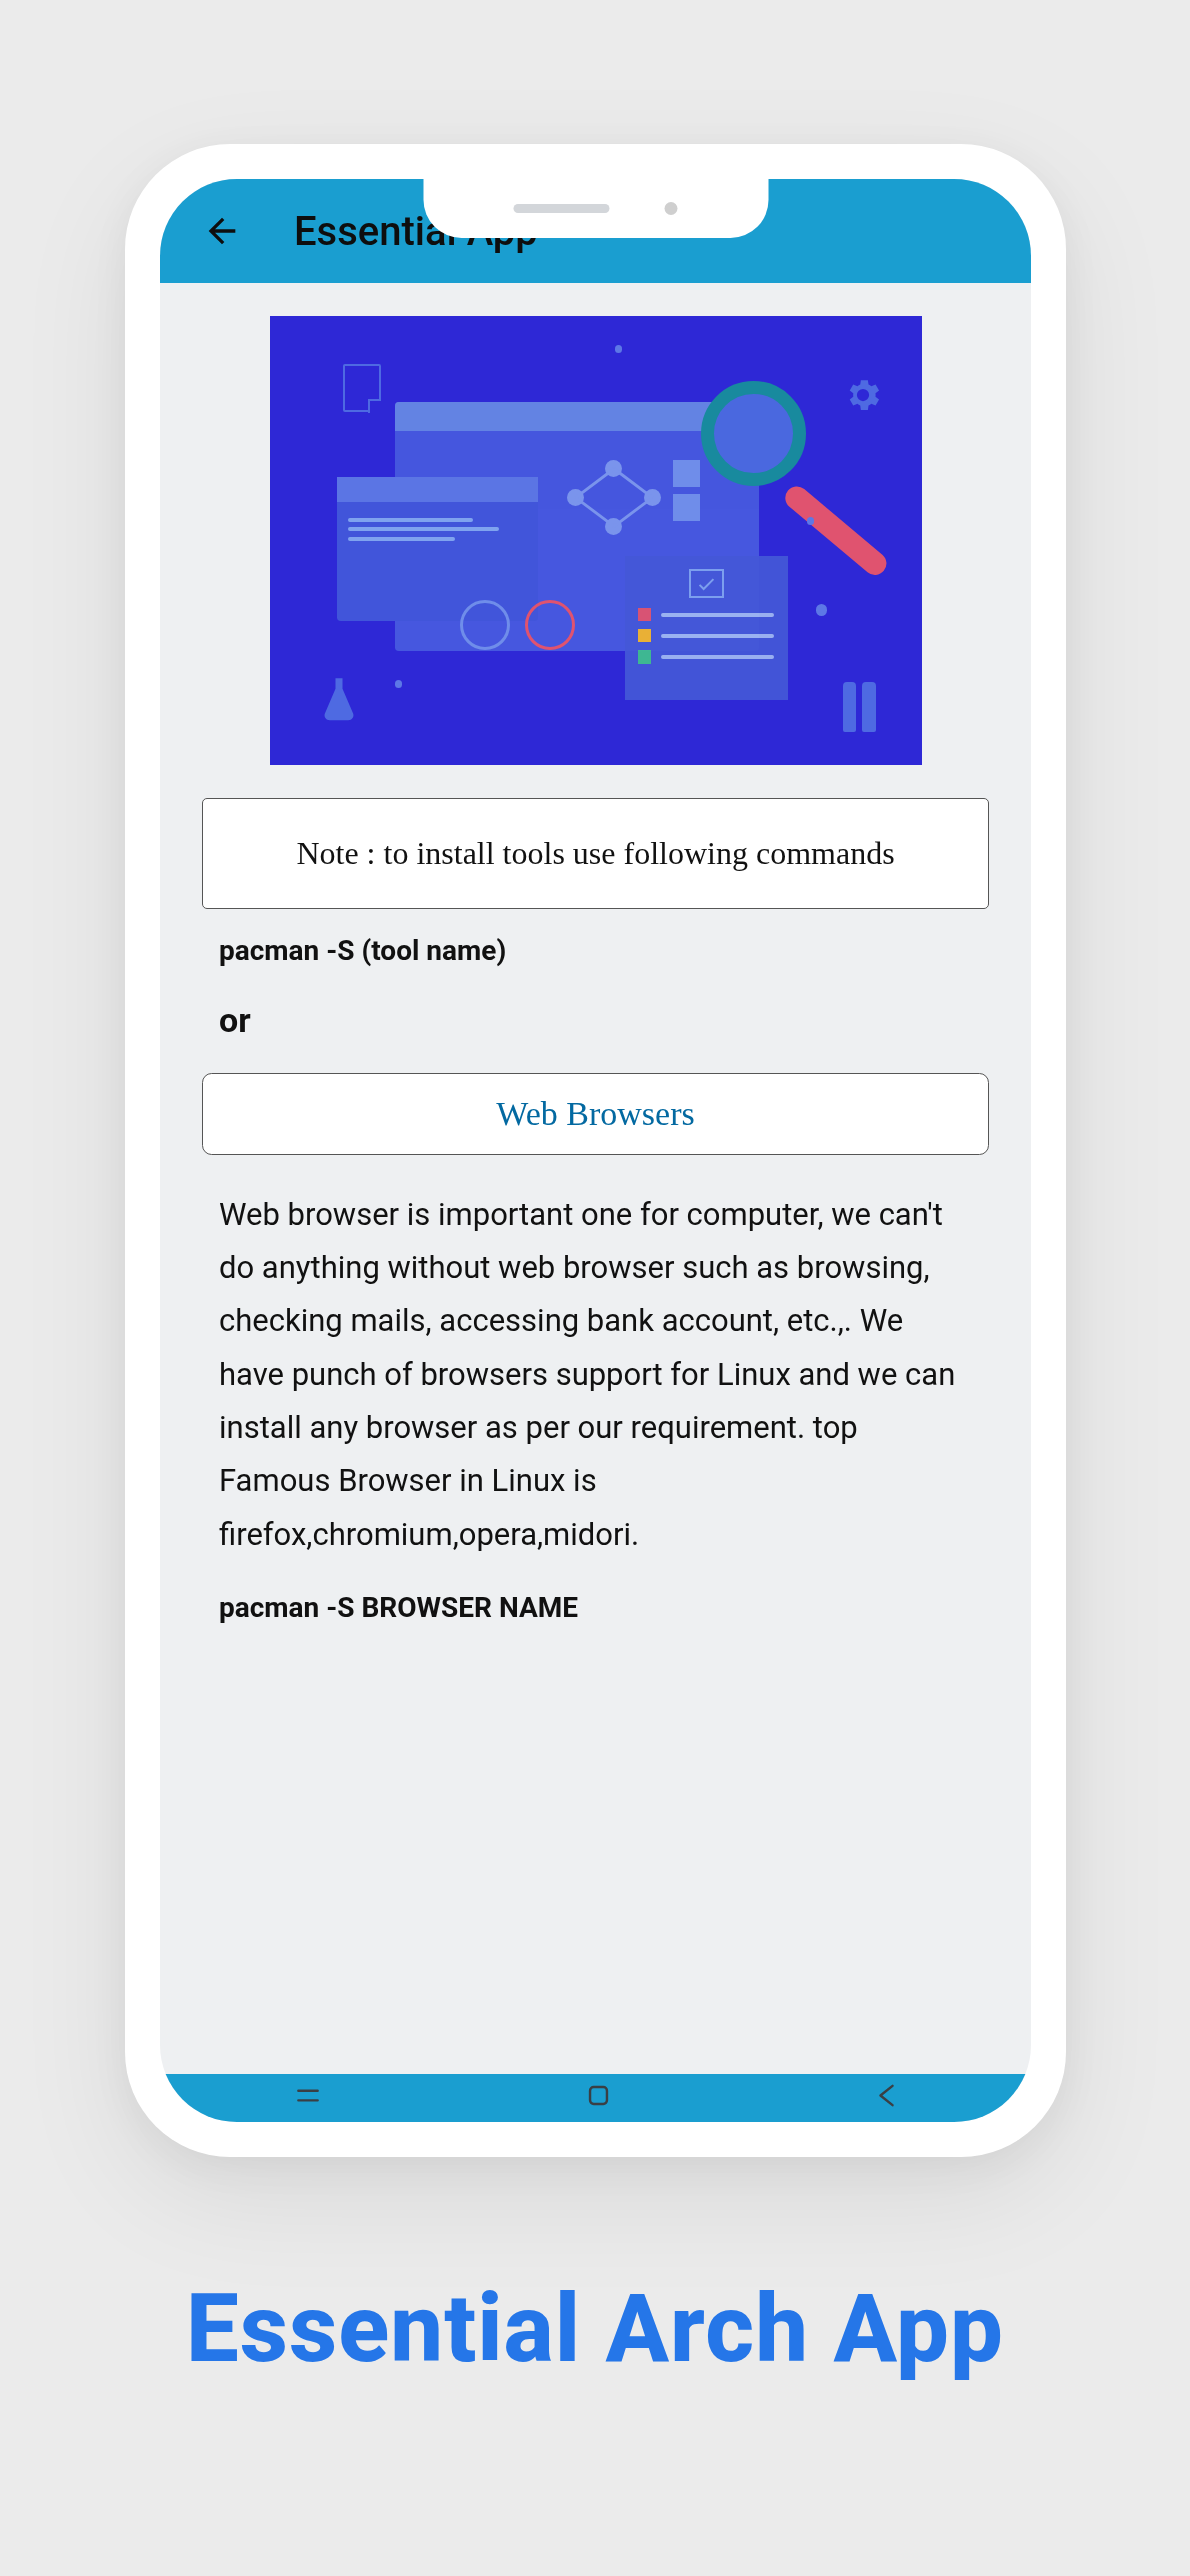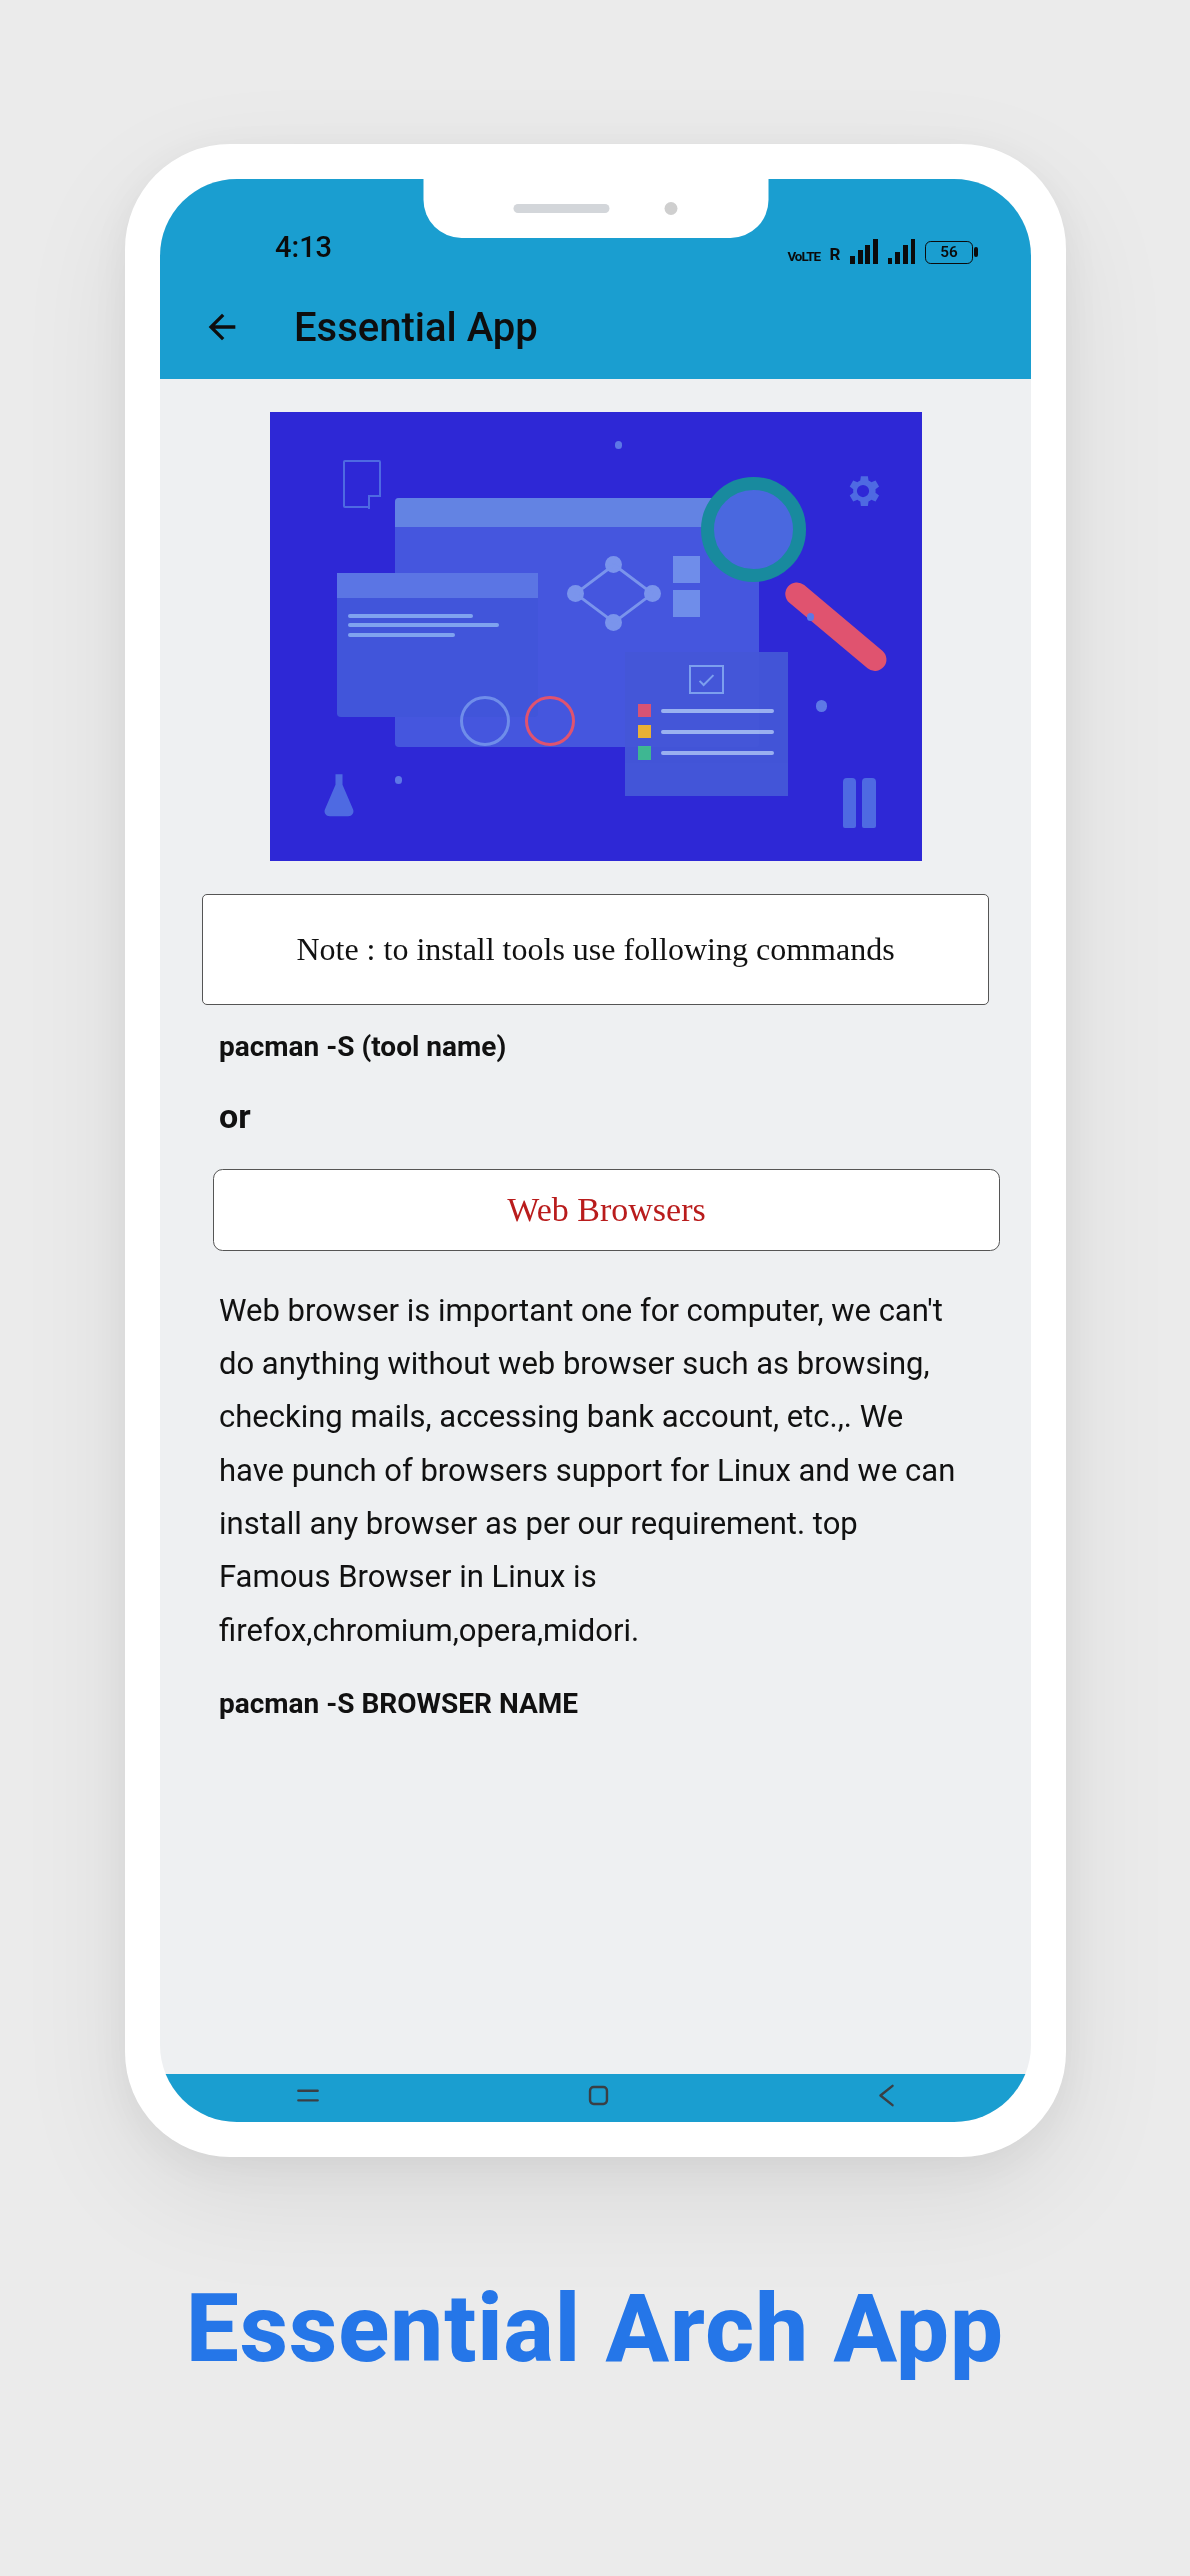--- a/index.html
+++ b/index.html
@@ -115,22 +115,22 @@
   .or-line { font-size: 34px; font-weight: 700; margin: 33px 0 33px 17px; }
   .section-box {
     width: 100%;
     border: 1.9px solid #555;
     border-radius: 9.6px;
     background: #ffffff;
     padding: 21px 29px;
     font-family: Georgia, 'Times New Roman', serif;
     font-size: 34px;
     text-align: center;
-    color:#b91c1c;
-    margin: 33px 0 25px 11px;
+    color:#0369a1;
+    margin: 33px 0 25px 0;
   }
   .para {
     font-size: 31px;
     line-height: 1.72;
     color:#111;
     padding: 7.7px 17px 17px 17px;
   }
   .bottom-strip {
     position:absolute; left:0; right:0; bottom:0; height:48px; background:#1a9ed0;
   }
@@ -181,42 +181,20 @@
 </head>
 <body>
 
 <div class="phone-frame">
   <div class="screen">
     <div class="notch">
       <div class="notch-bar"></div>
       <div class="notch-dot"></div>
     </div>
 
-    <div class="status-bar">
-      <span>4:13</span>
-      <div class="status-right">
-        <span style="font-size:13.4px;font-weight:700;letter-spacing:-1px;">VoLTE</span>
-        <span style="font-size:17px;font-weight:700;">R</span>
-        <div class="sigbars">
-          <span style="height:7.7px"></span>
-            <span style="height:13.4px"></span>
-            <span style="height:19px"></span>
-            <span style="height:25px"></span>
-        </div>
-        <div class="sigbars">
-          <span style="height:5.8px"></span>
-            <span style="height:11.5px"></span>
-            <span style="height:19px"></span>
-            <span style="height:25px"></span>
-        </div>
-        <div class="batt">
-          <span>56</span>
-        </div>
-      </div>
-    </div>
 
     <div class="app-bar">
       <div class="back-btn">
         <svg width="40" height="40" viewBox="0 0 24 24">
           <path d="M20 11H7.83l5.59-5.59L12 4l-8 8 8 8 1.41-1.41L7.83 13H20z" fill="#0e0e0e"></path>
         </svg>
       </div>
       <div class="app-title">Essential App</div>
     </div>
 

